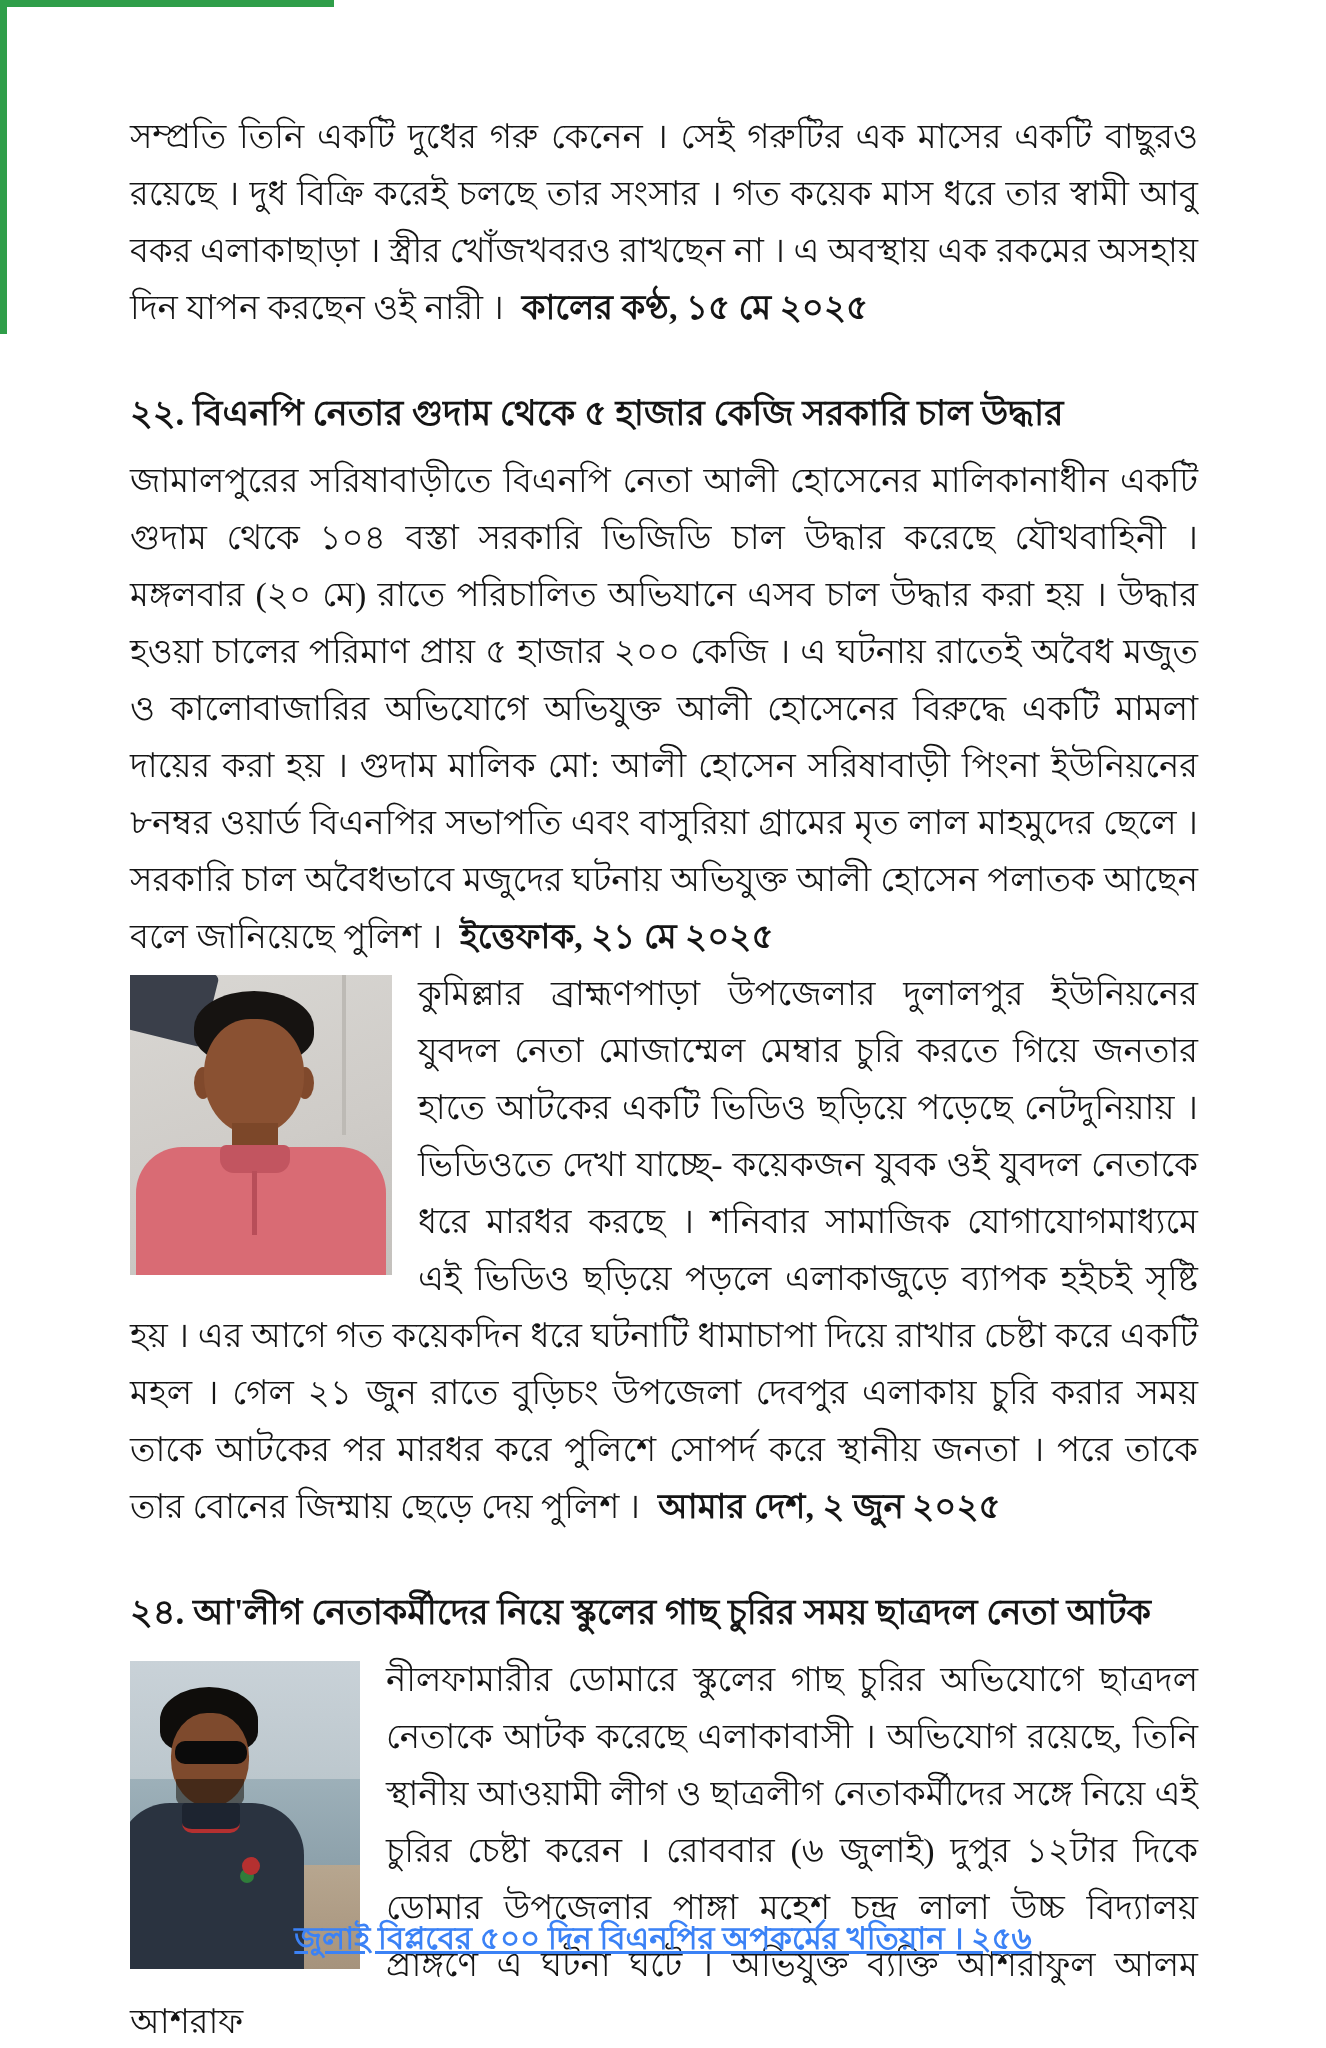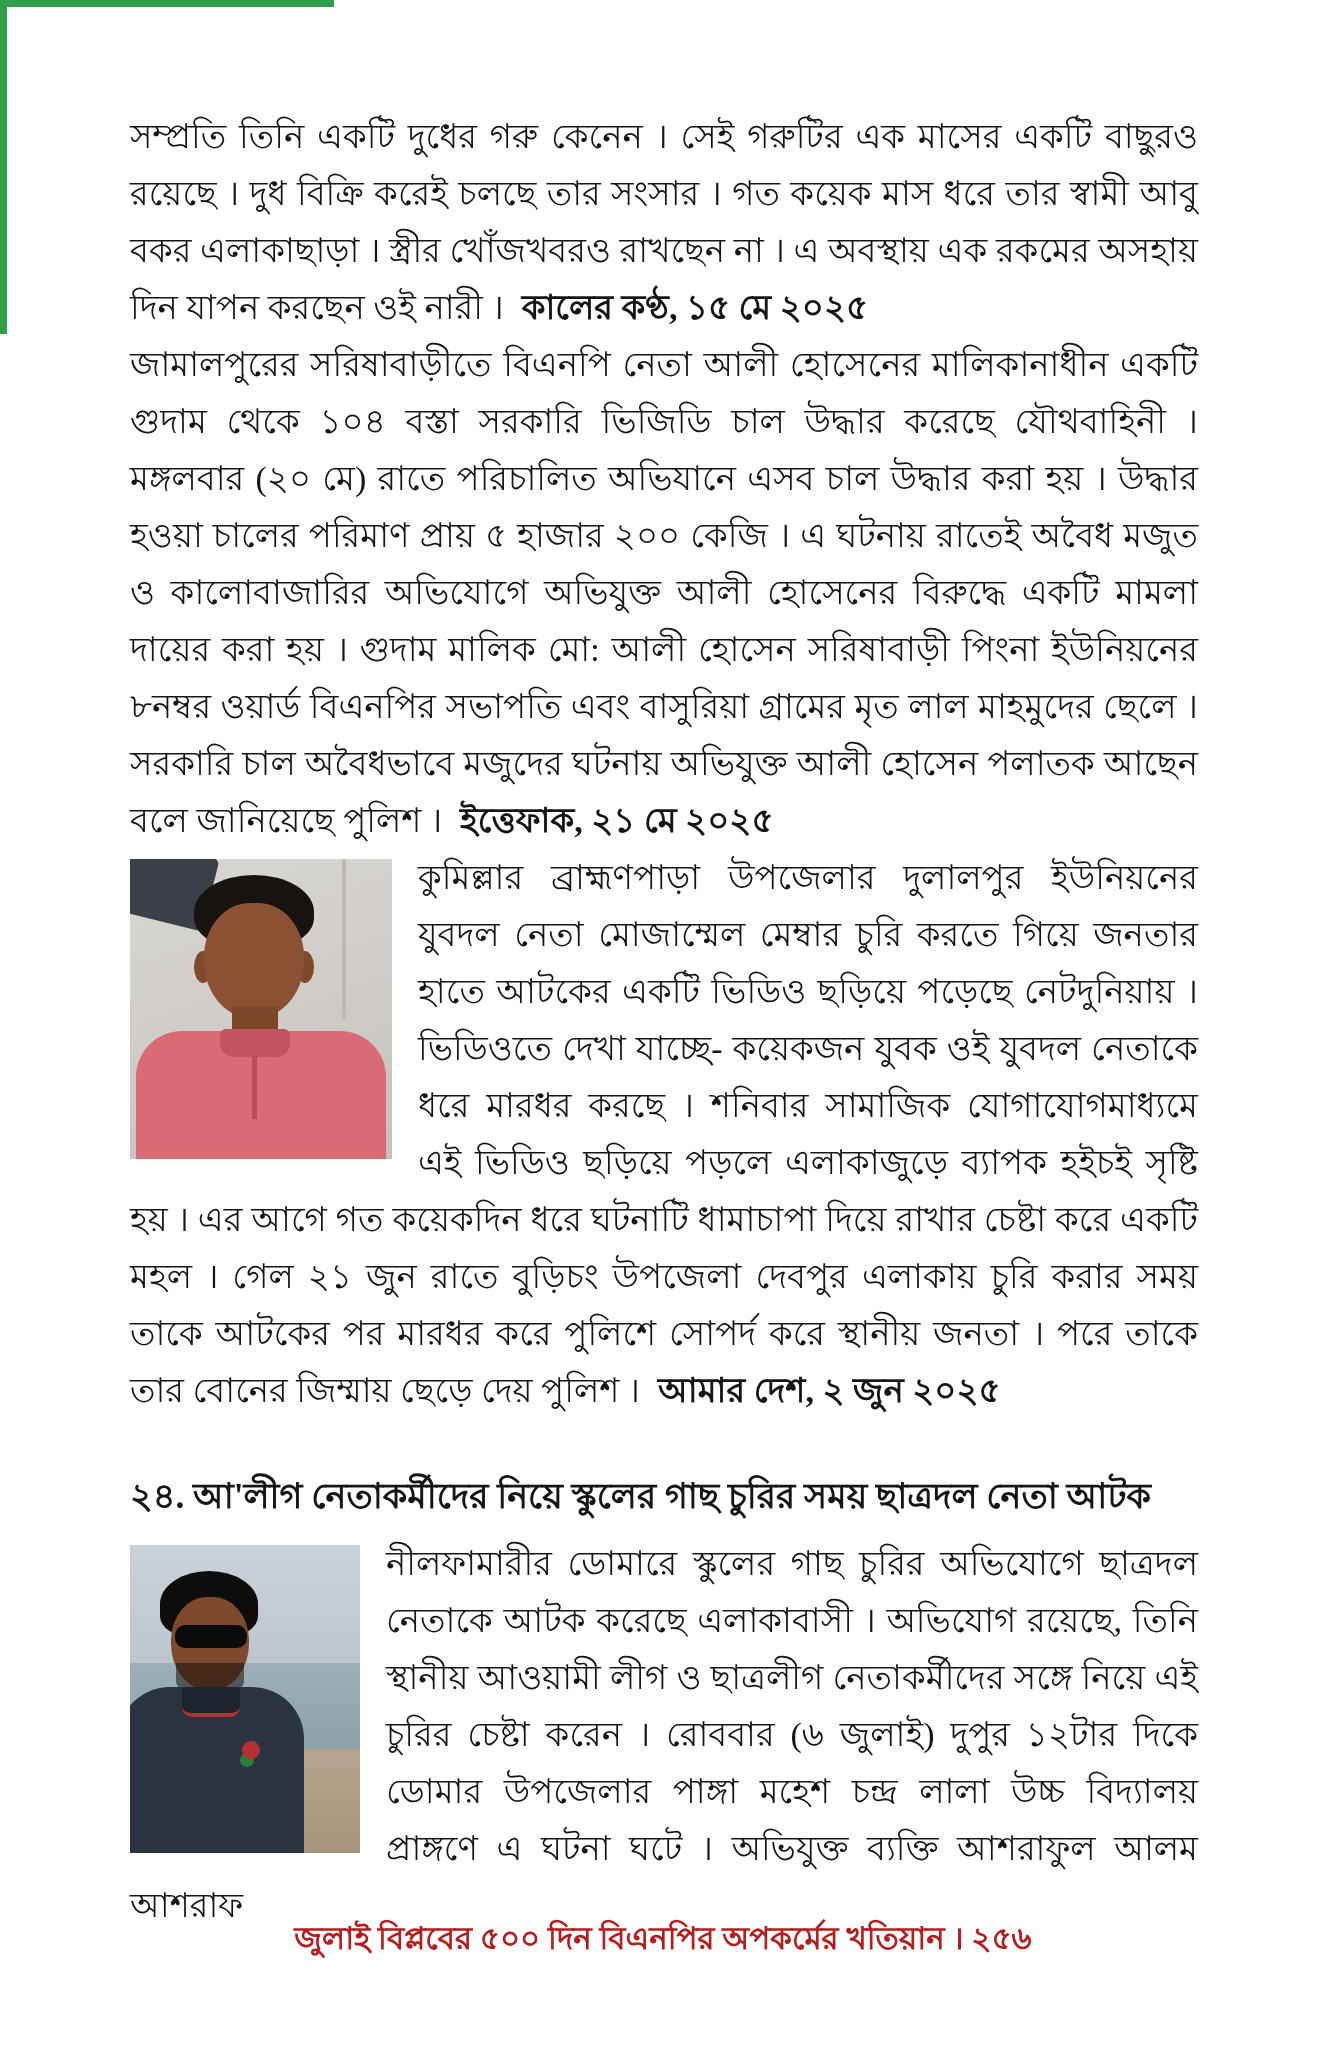--- a/index.html
+++ b/index.html
@@ -77,35 +77,37 @@
   .clear { clear: both; }
 
   .footer {
     position: absolute;
     left: 0;
     right: 0;
     bottom: 82px;
     text-align: center;
     font-size: 31px;
     font-weight: bold;
-    color: #b91c1c;
+    color: #3b82f6;
+    text-decoration: underline;
   }
 </style>
 </head>
 <body>
 
 <div class="page">
   <div class="edge-top"></div>
   <div class="edge-left"></div>
 
   <div class="content">
 
     <p class="body-text"><span>সম্প্রতি তিনি একটি দুধের গরু কেনেন । সেই গরুটির এক মাসের একটি বাছুরও রয়েছে । দুধ বিক্রি করেই চলছে তার সংসার । গত কয়েক মাস ধরে তার স্বামী আবু বকর এলাকাছাড়া । স্ত্রীর খোঁজখবরও রাখছেন না । এ অবস্থায় এক রকমের অসহায় দিন যাপন করছেন ওই নারী ।</span><span class="source">কালের কণ্ঠ, ১৫ মে ২০২৫</span></p>
 
     <section>
+      <h2 class="heading"><span>২২.</span> <span>বিএনপি নেতার গুদাম থেকে ৫ হাজার কেজি সরকারি চাল উদ্ধার</span></h2>
       <p class="body-text"><span>জামালপুরের সরিষাবাড়ীতে বিএনপি নেতা আলী হোসেনের মালিকানাধীন একটি গুদাম থেকে ১০৪ বস্তা সরকারি ভিজিডি চাল উদ্ধার করেছে যৌথবাহিনী । মঙ্গলবার (২০ মে) রাতে পরিচালিত অভিযানে এসব চাল উদ্ধার করা হয় । উদ্ধার হওয়া চালের পরিমাণ প্রায় ৫ হাজার ২০০ কেজি । এ ঘটনায় রাতেই অবৈধ মজুত ও কালোবাজারির অভিযোগে অভিযুক্ত আলী হোসেনের বিরুদ্ধে একটি মামলা দায়ের করা হয় । গুদাম মালিক মো: আলী হোসেন সরিষাবাড়ী পিংনা ইউনিয়নের ৮নম্বর ওয়ার্ড বিএনপির সভাপতি এবং বাসুরিয়া গ্রামের মৃত লাল মাহমুদের ছেলে । সরকারি চাল অবৈধভাবে মজুদের ঘটনায় অভিযুক্ত আলী হোসেন পলাতক আছেন বলে জানিয়েছে পুলিশ ।</span><span class="source">ইত্তেফাক, ২১ মে ২০২৫</span></p>
     </section>
 
     <section>
       <div class="body-text">
         <div class="photo photo1">
           <div class="p1-object"></div>
           <div class="p1-corner"></div>
           <div class="p1-hair"></div>
           <div class="p1-ear-l"></div>

